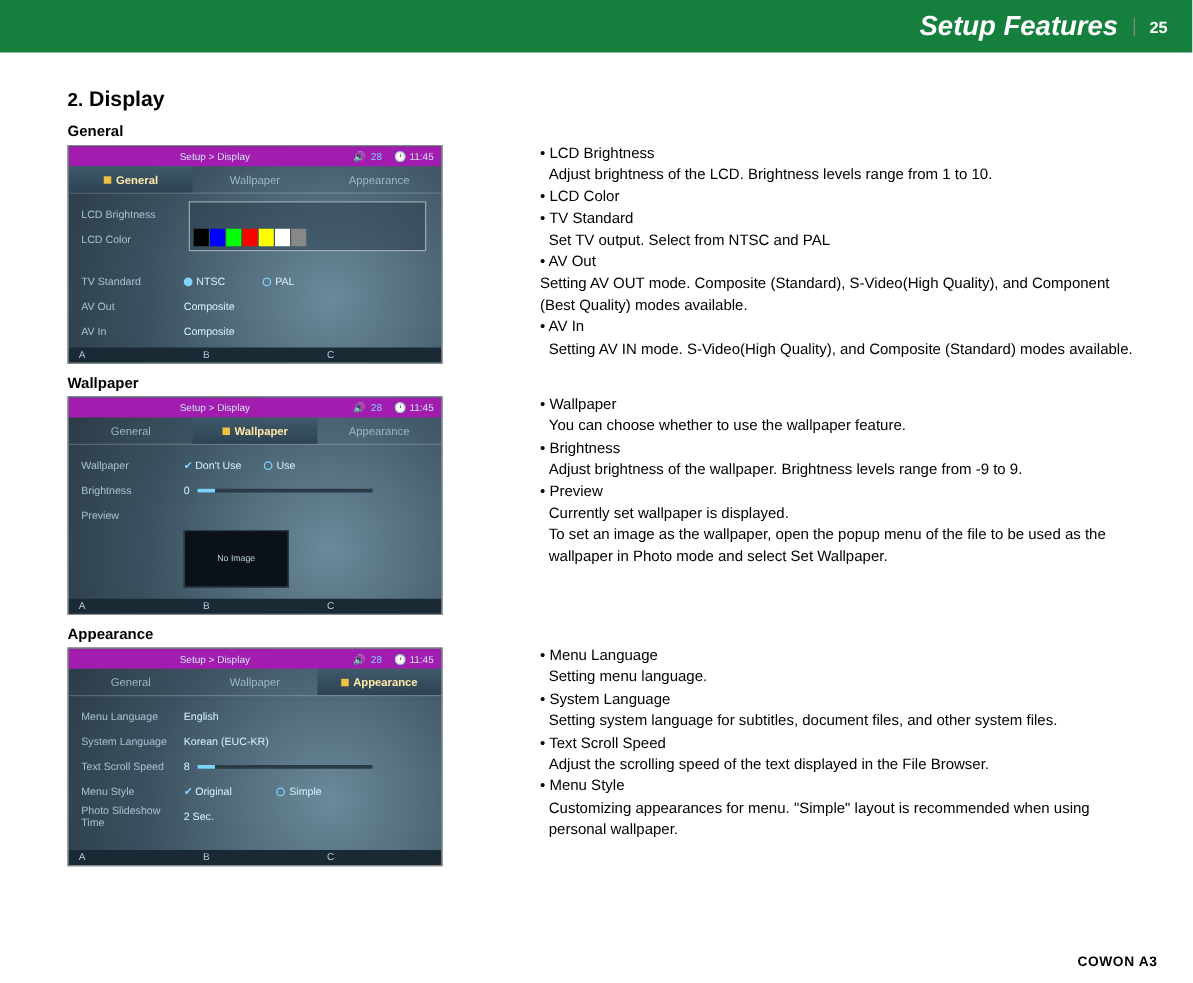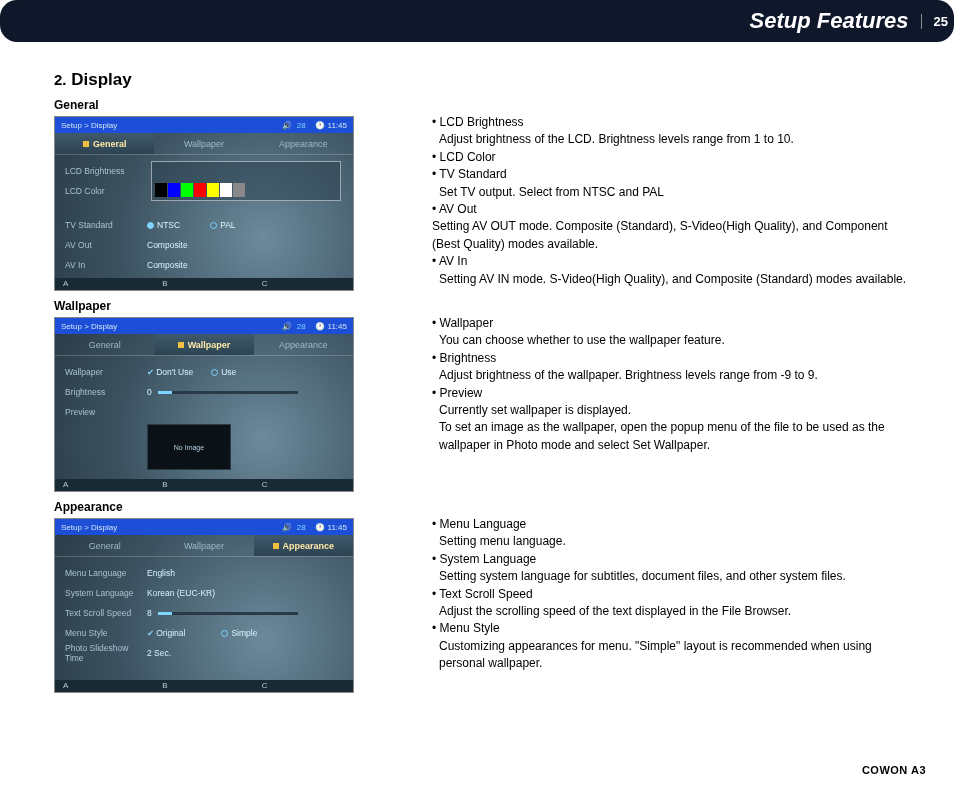--- a/index.html
+++ b/index.html
@@ -5,28 +5,27 @@
   * { box-sizing: border-box; margin: 0; padding: 0; }
   body {
     width: 954px;
     height: 786px;
     font-family: Arial, Helvetica, sans-serif;
     background: #fff;
     position: relative;
     overflow: hidden;
   }
   .header-bar {
-    background: #0f172a;
+    background: #15803d;
     height: 42px;
     display: flex;
     align-items: center;
     justify-content: flex-end;
-    padding-right: 6px;
+    padding-right: 20px;
     color: #fff;
-    border-radius: 17px;
   }
   .header-bar .title {
     font-size: 22px;
     font-weight: bold;
     font-style: italic;
     padding-right: 12px;
   }
   .header-bar .pagenum {
     font-size: 13px;
     font-weight: bold;
@@ -62,27 +61,28 @@
     overflow: hidden;
     font-size: 9px;
     color: #cde;
   }
   .shot-bg {
     position:absolute; inset:0;
     background: radial-gradient(circle at 70% 70%, #6b8a9b 0%, #3c5260 60%, #2a3a46 100%);
   }
   .shot-top {
     position: relative;
-    background: #1d4ed8;
+    background: #a21caf;
     height: 16px;
     display: flex;
     align-items: center;
     padding: 0 6px;
     font-size: 8px;
     color:#cfe6f2;
+    text-align:center;
   }
   .shot-top .crumb { flex:1; }
   .shot-top .vol { color:#7fd3ff; margin-right:4px; }
   .shot-top .time { color:#cfe6f2; }
   .shot-tabs {
     position: relative;
     display: flex;
     height: 22px;
     border-bottom: 1px solid rgba(255,255,255,.2);
   }

